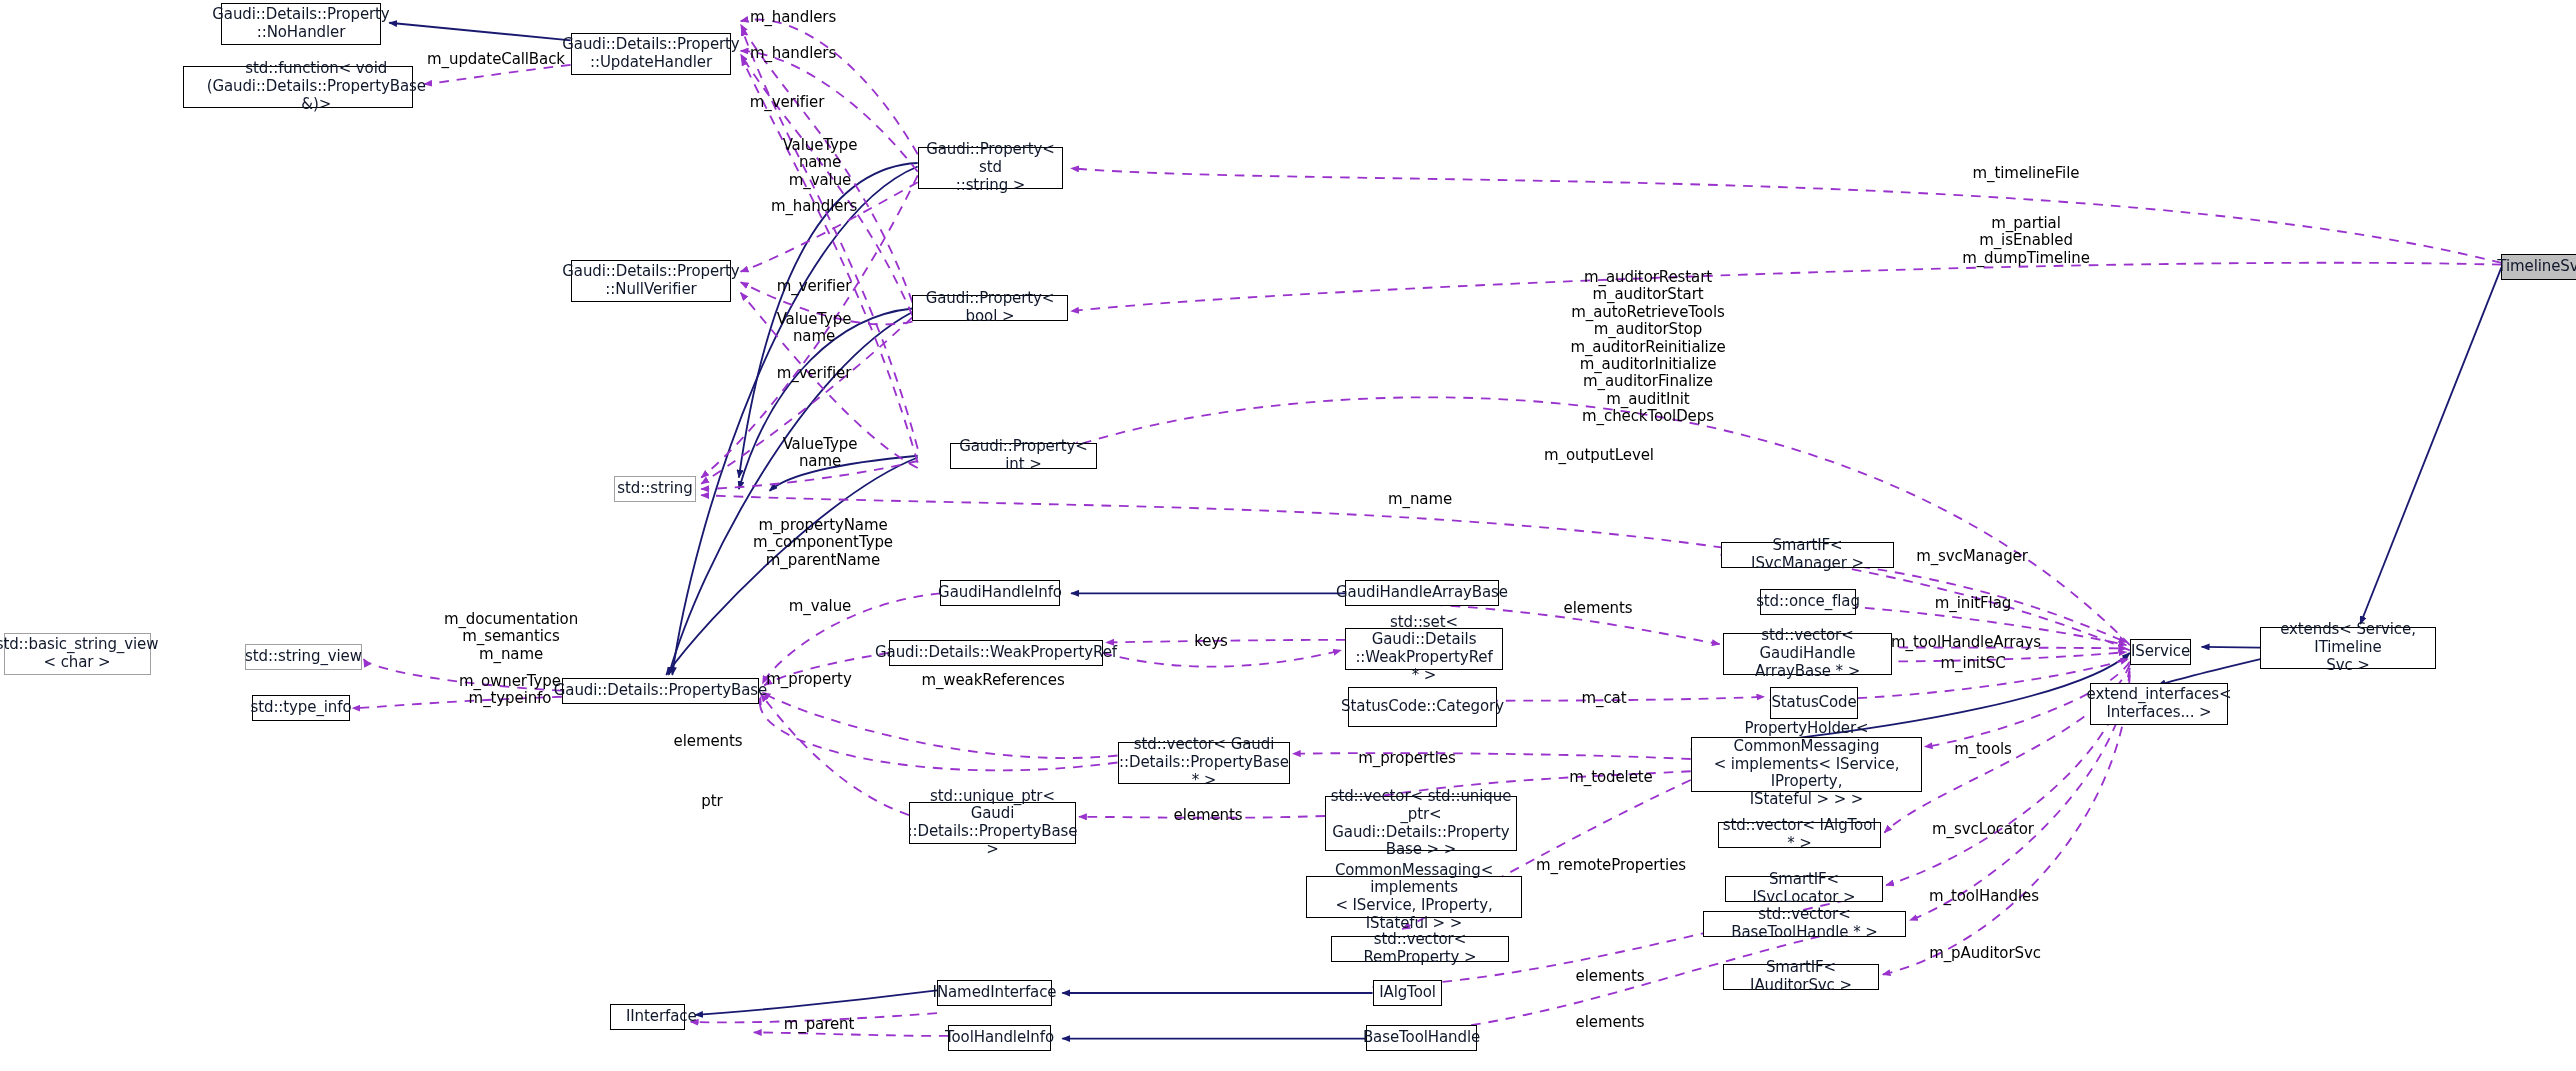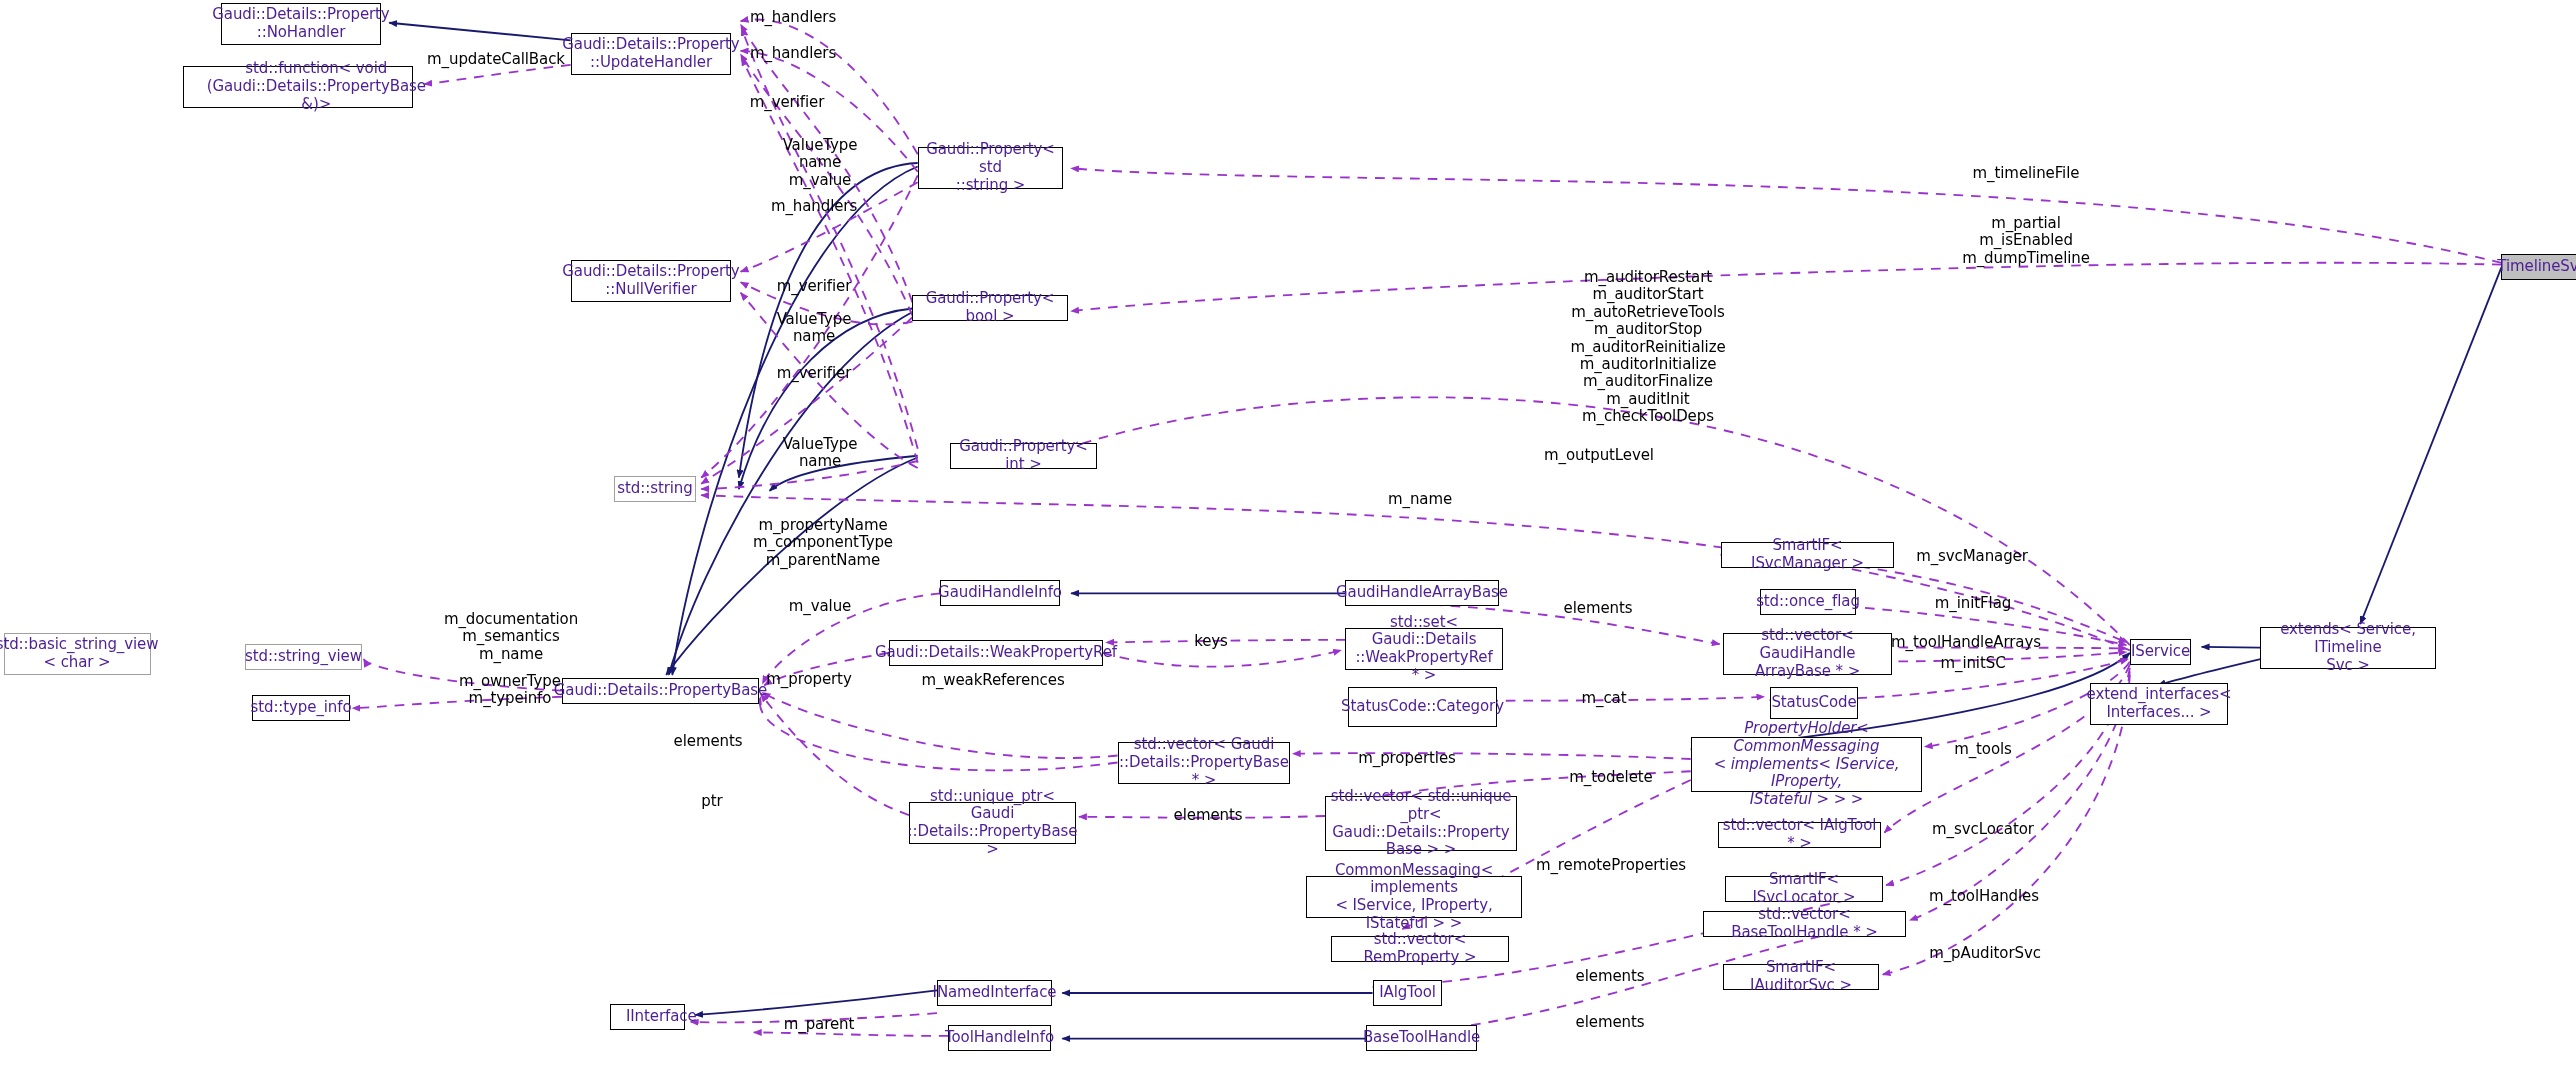--- a/index.html
+++ b/index.html
@@ -27,21 +27,21 @@
     position: absolute;
     box-sizing: border-box;
     background: #ffffff;
     border: 0.9px solid #000000;
     display: flex;
     align-items: center;
     justify-content: center;
     text-align: center;
     font-size: 15px;
     line-height: 1.18;
-    color: #4c1d95;
+    color: #0f172a;
     white-space: pre-line;
     padding: 0.9px 3.5px;
     letter-spacing: -0.1px;
   }
   .node.focus {
     background: #bfbfbf;
     border: 0.9px solid #000000;
   }
   .node.grayborder {
     border: 0.9px solid #a0a0a0;
@@ -170,21 +170,21 @@
       <div class="node" style="left: 2260px; top: 627px; width: 176px; height: 42px;">extends&lt; Service, ITimeline
 Svc &gt;</div>
       <div class="node" style="left: 562px; top: 678px; width: 197px; height: 26px;">Gaudi::Details::PropertyBase</div>
       <div class="node" style="left: 252px; top: 695px; width: 98px; height: 26px;">std::type_info</div>
       <div class="node" style="left: 1348px; top: 687px; width: 149px; height: 40px;">StatusCode::Category</div>
       <div class="node" style="left: 1770px; top: 687px; width: 88px; height: 32px;">StatusCode</div>
       <div class="node" style="left: 2090px; top: 683px; width: 138px; height: 42px;">extend_interfaces&lt;
 Interfaces... &gt;</div>
       <div class="node" style="left: 1118px; top: 742px; width: 172px; height: 42px;">std::vector&lt; Gaudi
 ::Details::PropertyBase * &gt;</div>
-      <div class="node" style="left: 1691px; top: 737px; width: 231px; height: 55px; font-style: italic;">PropertyHolder&lt; CommonMessaging
+      <div class="node" style="left: 1691px; top: 737px; width: 231px; height: 55px;">PropertyHolder&lt; CommonMessaging
 &lt; implements&lt; IService, IProperty,
 IStateful &gt; &gt; &gt;</div>
       <div class="node" style="left: 909px; top: 802px; width: 167px; height: 42px;">std::unique_ptr&lt; Gaudi
 ::Details::PropertyBase &gt;</div>
       <div class="node" style="left: 1325px; top: 796px; width: 192px; height: 55px;">std::vector&lt; std::unique
 _ptr&lt; Gaudi::Details::Property
 Base &gt; &gt;</div>
       <div class="node" style="left: 1718px; top: 822px; width: 163px; height: 26px;">std::vector&lt; IAlgTool * &gt;</div>
       <div class="node" style="left: 1306px; top: 876px; width: 216px; height: 42px;">CommonMessaging&lt; implements
 &lt; IService, IProperty, IStateful &gt; &gt;</div>

